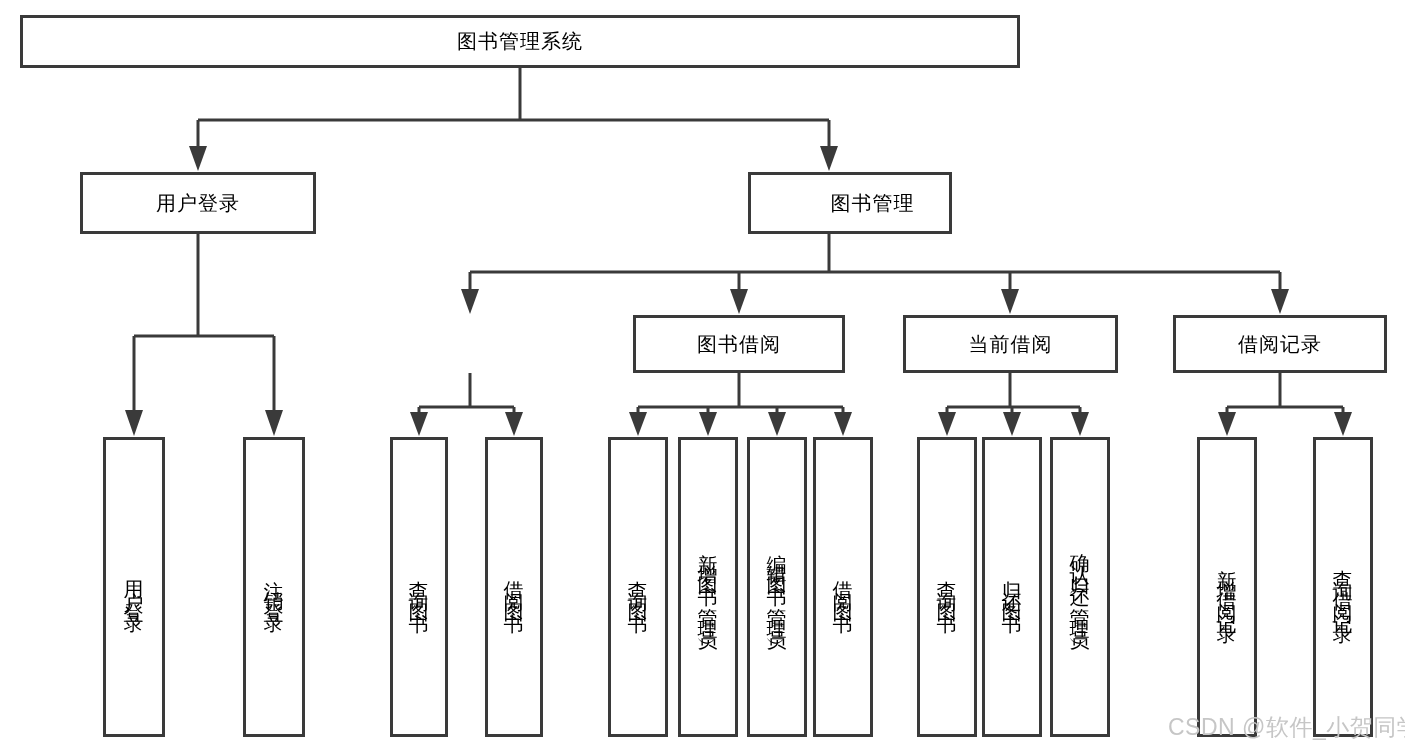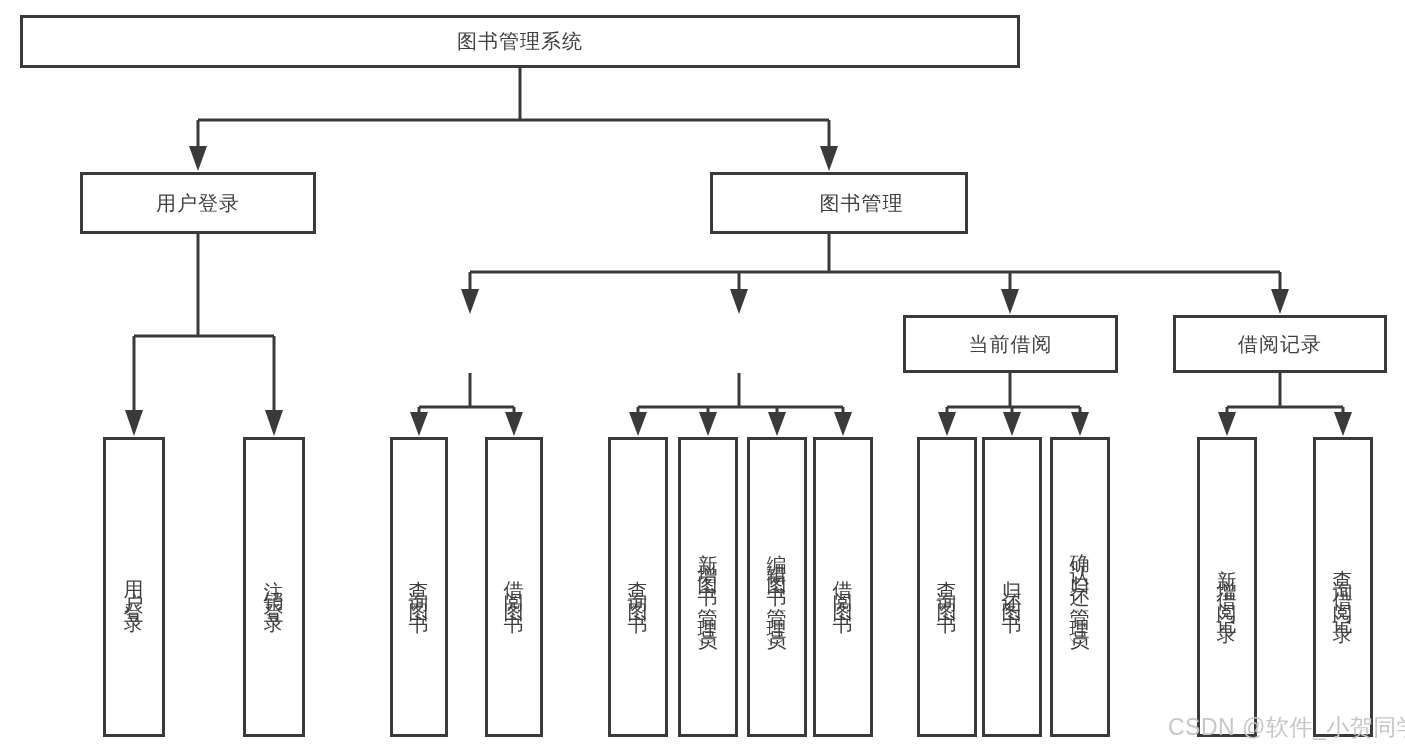--- a/index.html
+++ b/index.html
@@ -14,21 +14,21 @@
     position: absolute; left: 0; top: 0;
     width: 1405px; height: 747px;
   }
   .box {
     position: absolute;
     background: #ffffff;
     border: 3px solid #3a3a3a;
     display: flex;
     align-items: center;
     justify-content: center;
-    color: #404040;
+    color: #000000;
     box-sizing: border-box;
   }
   .hlabel { font-size: 20px; letter-spacing: 1px; white-space: nowrap; }
   .leaf { width: 60px; top: 437px; height: 300px; }
   .vlabel {
     writing-mode: vertical-lr;
     text-orientation: mixed;
     font-size: 20px;
     letter-spacing: 11px;
     line-height: 1;
@@ -113,24 +113,27 @@
     </g>
   </svg>
 
   <div class="box" style="left:20px; top:15px; width:1000px; height:53px;">
     <span class="hlabel">图书管理系统</span>
   </div>
 
   <div class="box" style="left:80px; top:172px; width:236px; height:62px;">
     <span class="hlabel">用户登录</span>
   </div>
-  <div class="box" style="left:710px; top:172px; width:258px; height:62px;padding-left:45px;">
+  <div class="box" style="left:748px; top:172px; width:204px; height:62px;padding-left:45px;">
     <span class="hlabel">图书管理</span>
   </div>
 
+  <div class="box" style="left:633px; top:315px; width:212px; height:58px;">
+    <span class="hlabel">图书借阅</span>
+  </div>
   <div class="box" style="left:903px; top:315px; width:215px; height:58px;">
     <span class="hlabel">当前借阅</span>
   </div>
   <div class="box" style="left:1173px; top:315px; width:214px; height:58px;">
     <span class="hlabel">借阅记录</span>
   </div>
 
   <div class="box leaf" style="left:103px; width:62px;">
     <span class="vlabel">用户登录</span>
   </div>

